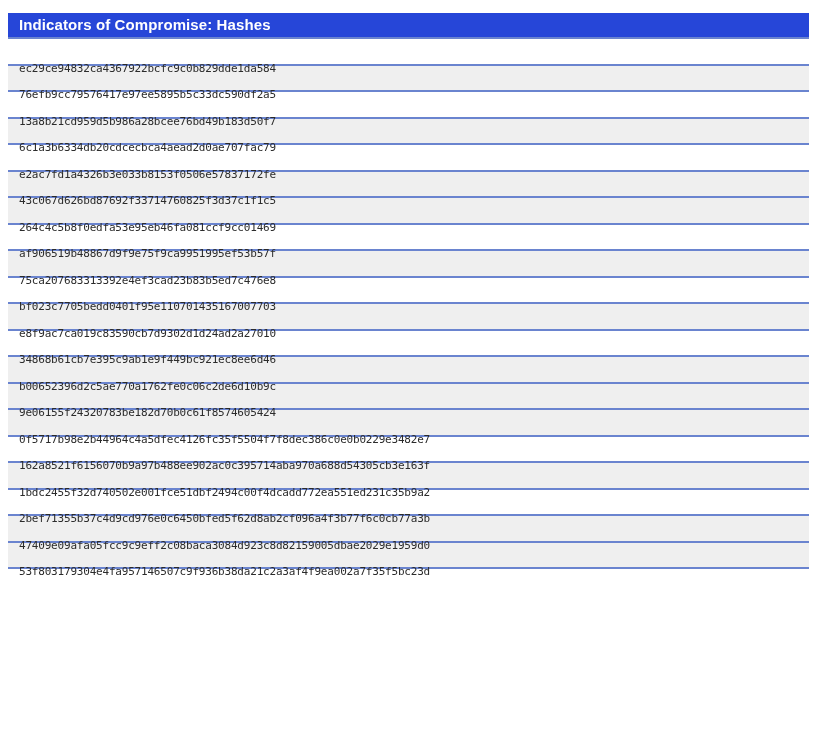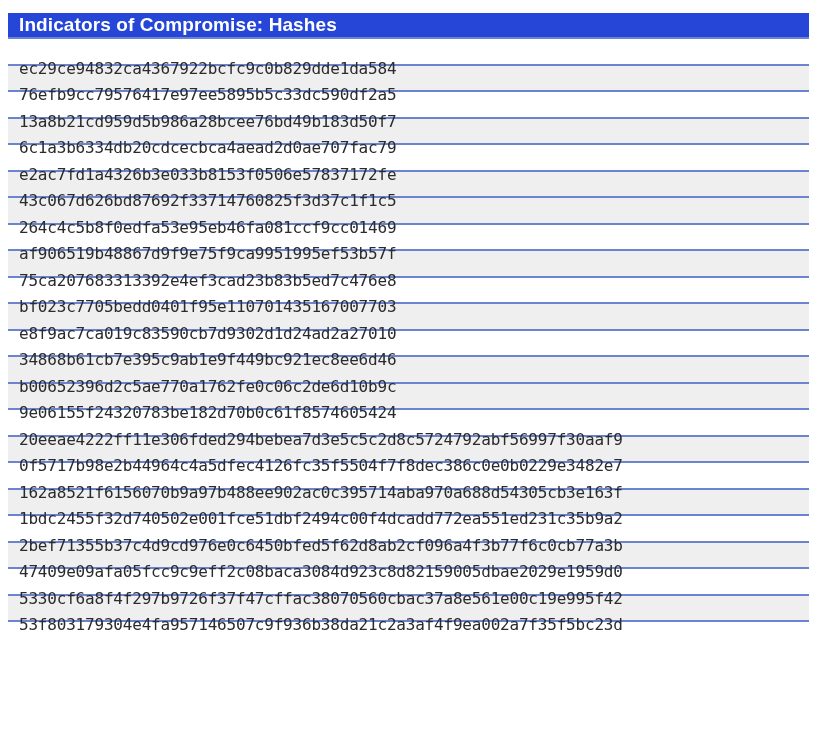--- a/index.html
+++ b/index.html
@@ -19,42 +19,42 @@
     width: 801px;
   }
 
   .ioc-header {
     background: var(--header-bg, #2646d8);
     color: var(--header-text, #ffffff);
     height: 24px;
     line-height: 24px;
     border-bottom: 2px solid var(--divider, #6a84cf);
     padding-left: 11px;
-    font-size: 19px;
+    font-size: 15px;
     font-weight: bold;
     letter-spacing: 0.1px;
     box-sizing: content-box;
   }
 
   .ioc-row {
     height: 24.5px;
     border-bottom: 2px solid var(--divider, #6a84cf);
     display: flex;
     align-items: center;
     padding-left: 11px;
     background: var(--row-bg, #ffffff);
   }
 
   .ioc-row.alt {
     background: var(--row-alt-bg, #efefef);
   }
 
   .hash-text {
     font-family: "DejaVu Sans Mono", monospace;
-    font-size: 16px;
+    font-size: 11px;
     color: var(--hash-text, #2b2b2b);
     white-space: nowrap;
     letter-spacing: -0.2px;
     margin-top: 34px;
   }
 </style>
 </head>
 <body>
 
 <div class="ioc-table">
@@ -97,38 +97,32 @@
       </div>
       <div class="ioc-row">
         <span class="hash-text">34868b61cb7e395c9ab1e9f449bc921ec8ee6d46</span>
       </div>
       <div class="ioc-row alt">
         <span class="hash-text">b00652396d2c5ae770a1762fe0c06c2de6d10b9c</span>
       </div>
       <div class="ioc-row alt">
         <span class="hash-text">9e06155f24320783be182d70b0c61f8574605424</span>
       </div>
-      <div class="ioc-row">
-        <span class="hash-text">20eeae4222ff11e306fded294bebea7d3e5c5c2d8c5724792abf56997f30aaf9</span>
-      </div>
       <div class="ioc-row alt">
         <span class="hash-text">0f5717b98e2b44964c4a5dfec4126fc35f5504f7f8dec386c0e0b0229e3482e7</span>
       </div>
       <div class="ioc-row">
         <span class="hash-text">162a8521f6156070b9a97b488ee902ac0c395714aba970a688d54305cb3e163f</span>
       </div>
       <div class="ioc-row alt">
         <span class="hash-text">1bdc2455f32d740502e001fce51dbf2494c00f4dcadd772ea551ed231c35b9a2</span>
       </div>
       <div class="ioc-row">
         <span class="hash-text">2bef71355b37c4d9cd976e0c6450bfed5f62d8ab2cf096a4f3b77f6c0cb77a3b</span>
       </div>
       <div class="ioc-row alt">
         <span class="hash-text">47409e09afa05fcc9c9eff2c08baca3084d923c8d82159005dbae2029e1959d0</span>
       </div>
-      <div class="ioc-row">
-        <span class="hash-text">5330cf6a8f4f297b9726f37f47cffac38070560cbac37a8e561e00c19e995f42</span>
-      </div>
       <div class="ioc-row alt">
         <span class="hash-text">53f803179304e4fa957146507c9f936b38da21c2a3af4f9ea002a7f35f5bc23d</span>
       </div>
     </div>
 </div>
 
 </body></html>

